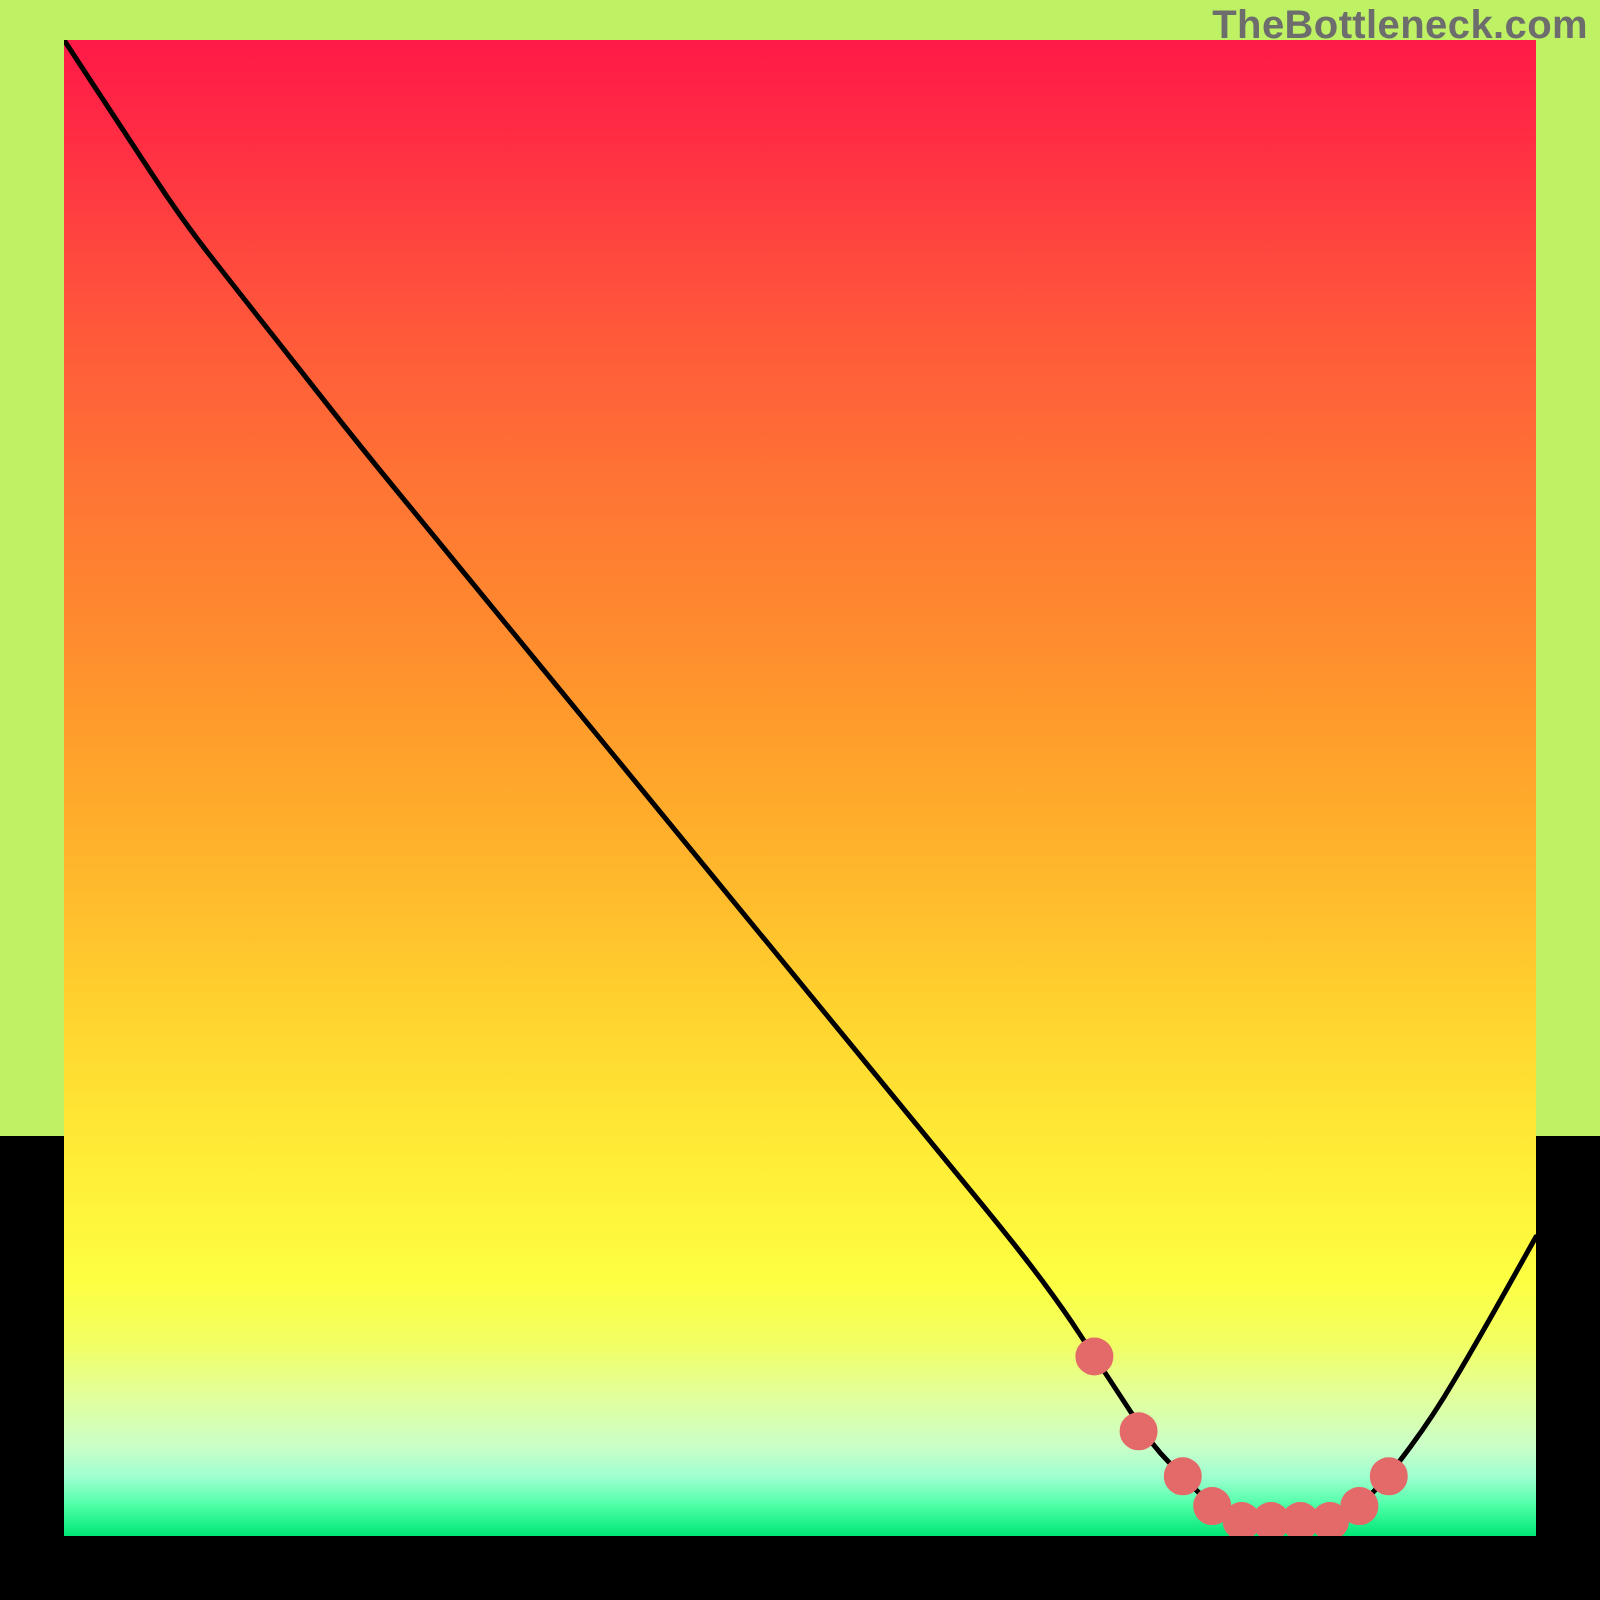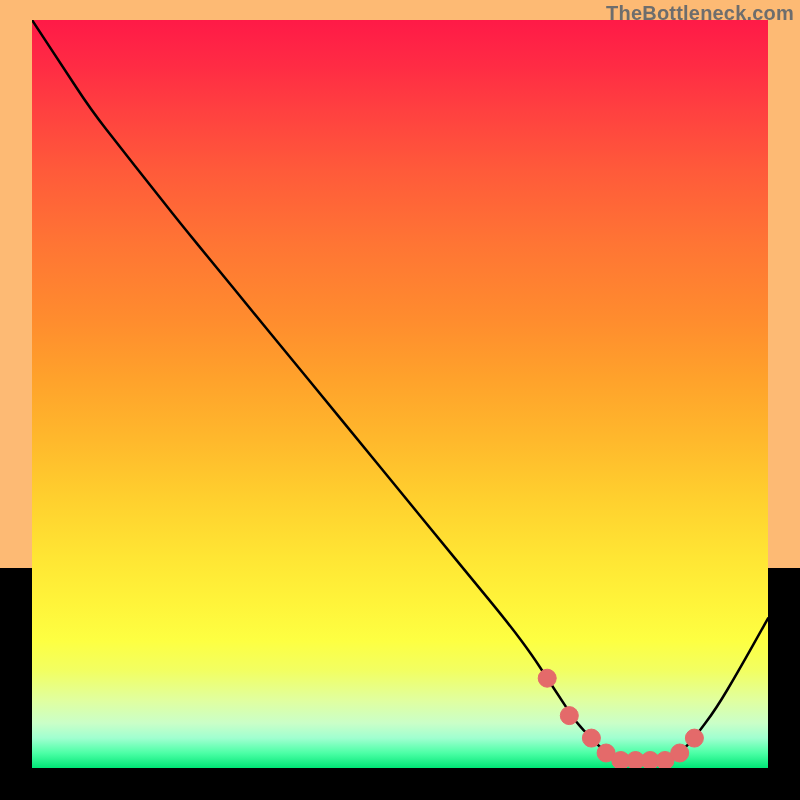--- a/index.html
+++ b/index.html
@@ -7,21 +7,21 @@
     padding: 0;
     width: 800px;
     height: 800px;
     background: #000;
     overflow: hidden;
   }
   .stage {
     position: relative;
     width: 800px;
     height: 568px;
-    background: #fdba74;
+    background: #bef264;
   }
   .plot {
     position: absolute;
     left: 32px;
     top: 20px;
     width: 736px;
     height: 748px;
     overflow: hidden;
   }
   .gradient {

